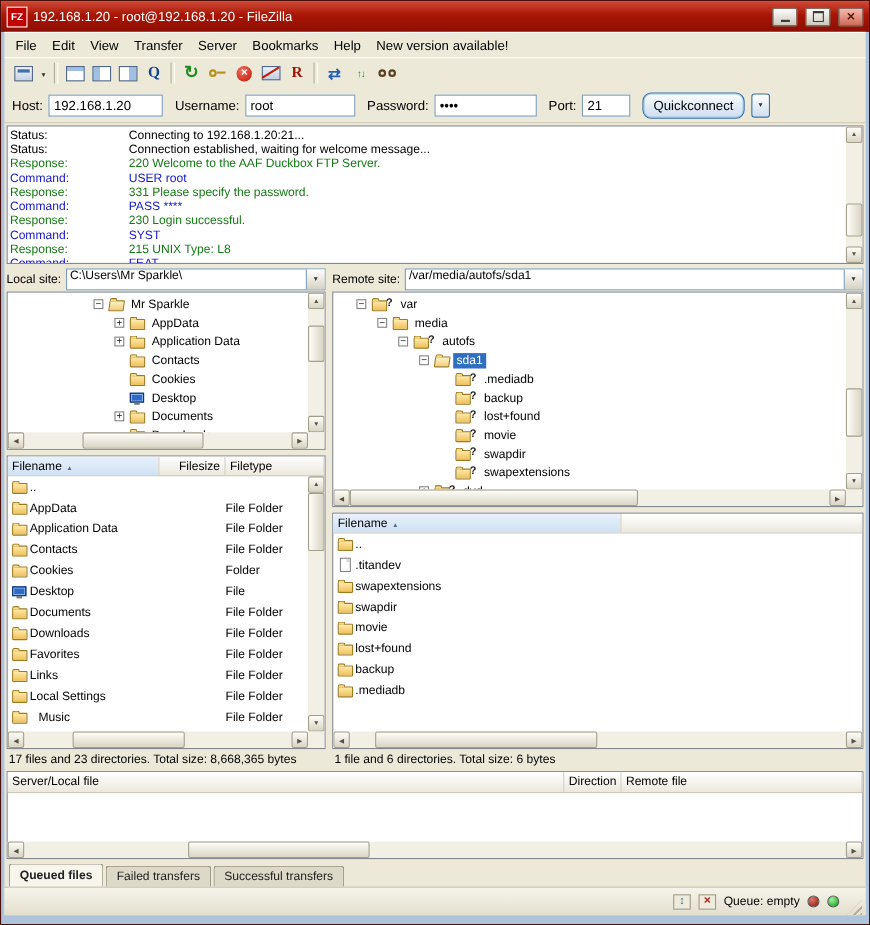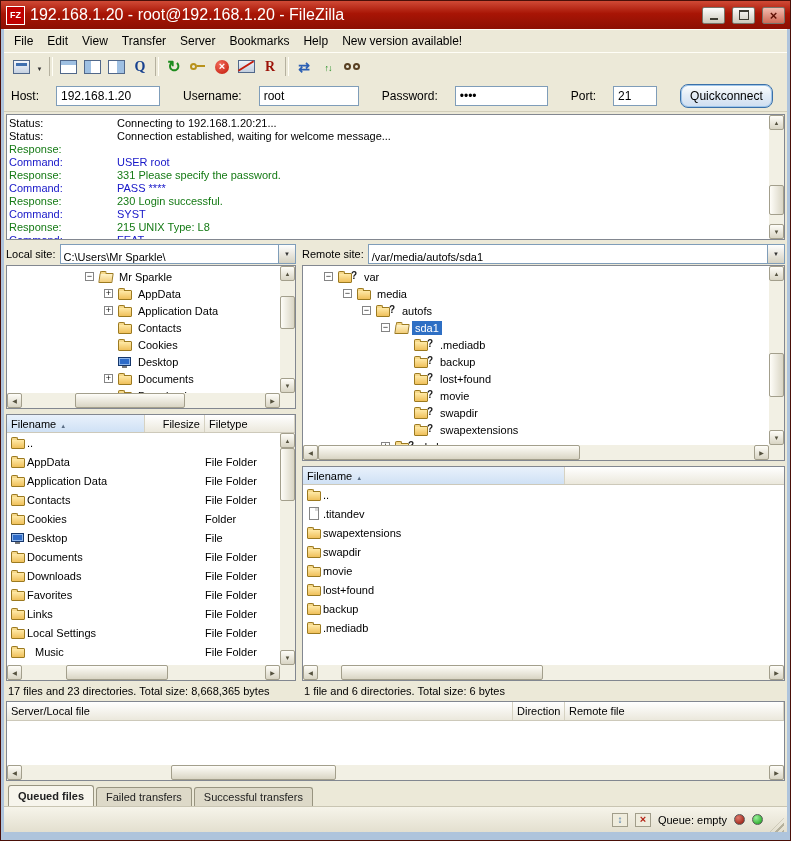--- a/index.html
+++ b/index.html
@@ -1,21 +1,21 @@
 <!DOCTYPE html>
 <html><head>
 <meta charset="utf-8">
 <style>
   html,body{margin:0;padding:0}
   body{width:791px;height:841px;background:#fff;font-family:"Liberation Sans",sans-serif;font-size:11px;color:#000}
   .window{box-sizing:border-box;width:791px;height:841px;border:1px solid #4a0f08;background:#aec4dc;display:flex;flex-direction:column;overflow:hidden}
   
   .titlebar{flex:none;height:28px;background:linear-gradient(180deg,#d04a36 0%,#a81505 45%,#8c0f03 100%);display:flex;align-items:center;padding:0 5px;gap:5px}
   .fz-logo{flex:none;width:17px;height:17px;background:#c00000;border:1px solid #fff;color:#fff;font-size:9px;font-weight:bold;display:flex;align-items:center;justify-content:center}
-  .title-text{color:#fff;font-size:16px;flex:1;white-space:nowrap;overflow:hidden}
+  .title-text{color:#fff;font-size:12px;flex:1;white-space:nowrap;overflow:hidden}
   .wbtn{box-sizing:border-box;width:23px;height:17px;margin-left:2px;background:linear-gradient(#fefefe,#ccc8bb);border:1px solid #77746a;border-radius:2px;display:flex;align-items:center;justify-content:center}
   .g-min{width:8px;height:2px;background:#3d3b33;margin-top:8px}
   .g-max{width:8px;height:7px;border:1px solid #3d3b33;border-top-width:2px}
   .wbtn.close{background:linear-gradient(#f3bcb0,#cf6a56)}
   .g-close::before{content:"×";font-weight:bold;font-size:13px;color:#5d0f04;line-height:1}
   
   .frame-body{flex:1;margin:0 3px 8px;background:#ece9d8;display:flex;flex-direction:column;min-height:0}
   
   .menubar{flex:none;height:22px;display:flex;align-items:center;padding-left:3px;font-size:12px;border-top:1px solid #fffef7}
   .menu-item{padding:3px 7px;white-space:nowrap}
@@ -41,21 +41,21 @@
   .ic-cancel::before{content:"×";position:absolute;left:0;right:0;top:0;text-align:center;color:#fff;font-weight:bold;font-size:11px;line-height:13px}
   .ic-disconnect{width:15px;height:11px;background:linear-gradient(#eef2f8,#c2cfdf);border:1px solid #51688a}
   .ic-disconnect::before{content:"";position:absolute;left:-2px;top:4px;width:18px;height:2px;background:#c41b0b;transform:rotate(-32deg)}
   .ic-reconnect::before{content:"R";font-family:"Liberation Serif",serif;font-weight:bold;font-size:14px;color:#9c1208}
   .ic-compare::before{content:"⇄";font-size:14px;font-weight:bold;color:#2b5fb4}
   .ic-sync::before{content:"↑↓";font-size:9px;font-weight:bold;letter-spacing:-1px;color:#1d8c1d}
   .ic-find{width:16px;height:8px}
   .ic-find::before{content:"";position:absolute;left:0;top:0;width:7px;height:7px;border:2px solid #584022;border-radius:50%;box-sizing:border-box}
   .ic-find::after{content:"";position:absolute;right:0;top:0;width:7px;height:7px;border:2px solid #584022;border-radius:50%;box-sizing:border-box}
   
-  .quickbar{flex:none;height:31px;display:flex;align-items:center;gap:17px;padding:0 7px;border-bottom:1px solid #d2ceba}
+  .quickbar{flex:none;height:31px;display:flex;align-items:center;gap:5px;padding:0 7px;border-bottom:1px solid #d2ceba}
   .q-label{font-size:12px;white-space:nowrap}
   .q-input{height:20px;box-sizing:border-box;border:1px solid #7f9db9;background:#fff;font-family:"Liberation Sans",sans-serif;font-size:12px;padding:1px 4px}
   .gap{margin-left:6px}
   .qc-btn{height:22px;padding:0 9px;font-size:12px;background:linear-gradient(#fdfefe,#e4edf6 45%,#cfdef0);border:1px solid #3b70a8;border-radius:8px;box-shadow:inset 0 0 0 1px #9ec5ea;display:flex;align-items:center;white-space:nowrap}
   .qc-drop{box-sizing:border-box;width:17px;height:22px;margin-left:1px;background:linear-gradient(#fdfefe,#cfdef0);border:1px solid #3b70a8;border-radius:3px;display:flex;align-items:center;justify-content:center}
   .qc-drop::before{content:"▼";font-size:6px;color:#333}
   
   .logwrap{flex:none;box-sizing:border-box;height:130px;padding:2px}
   .log-box{box-sizing:border-box;height:126px;background:#fff;border:1px solid #828790;display:flex}
   .log-lines{flex:1;overflow:hidden;padding:2px 0 0 2px}
@@ -74,21 +74,21 @@
   .sb-thumb{position:absolute;box-sizing:border-box;background:linear-gradient(90deg,#fefdf8,#d9d5c4);border:1px solid #a39f8c;border-radius:2px}
   .sb.v .sb-thumb{left:0;right:0}
   .sb.h .sb-thumb{top:0;bottom:0;background:linear-gradient(#fefdf8,#d9d5c4)}
   
   .main{flex:1;display:flex;min-height:0;padding:0 2px}
   .pane{display:flex;flex-direction:column;min-width:0}
   .pane-left{flex:none;width:290px}
   .splitter-v{flex:none;width:6px}
   .pane-right{flex:1}
   .site-row{flex:none;height:23px;display:flex;align-items:center;gap:4px}
-  .combo{flex:1;height:20px;box-sizing:border-box;border:1px solid #7f9db9;background:#fff;display:flex;align-items:flex-end;min-width:0}
+  .combo{flex:1;height:20px;box-sizing:border-box;border:1px solid #7f9db9;background:#fff;display:flex;align-items:flex-start;min-width:0}
   .combo-text{flex:1;padding:0 3px;white-space:nowrap;overflow:hidden;font-size:11px}
   .combo-btn{flex:none;width:16px;height:18px;background:linear-gradient(#fefefe,#d6d2c2);border-left:1px solid #7f9db9;display:flex;align-items:center;justify-content:center}
   .combo-btn::before{content:"▼";font-size:6px;color:#333}
   .boxed{box-sizing:border-box;border:1px solid #828790;background:#fff;display:grid;grid-template-columns:1fr 15px;grid-template-rows:1fr 15px;overflow:hidden}
   .boxed .content{grid-area:1/1/2/2;overflow:hidden;padding-top:2px}
   .boxed .sb.v{grid-area:1/2/2/3}
   .boxed .sb.h{grid-area:2/1/3/2}
   .boxed .corner,.list-box .corner{background:#f2f0e4}
   .boxed .corner{grid-area:2/2/3/3}
   .tree-box-left{flex:none;height:144px}
@@ -250,20 +250,21 @@
             <div class="log-line kind-status">
               <span class="log-type">Status:</span>
               <span class="log-text">Connecting to 192.168.1.20:21...</span>
             </div>
             <div class="log-line kind-status">
               <span class="log-type">Status:</span>
               <span class="log-text">Connection established, waiting for welcome message...</span>
             </div>
             <div class="log-line kind-response">
               <span class="log-type">Response:</span>
+              <span class="log-text">220 Welcome to the AAF Duckbox FTP Server.</span>
             </div>
             <div class="log-line kind-command">
               <span class="log-type">Command:</span>
               <span class="log-text">USER root</span>
             </div>
             <div class="log-line kind-response">
               <span class="log-type">Response:</span>
               <span class="log-text">331 Please specify the password.</span>
             </div>
             <div class="log-line kind-command">

